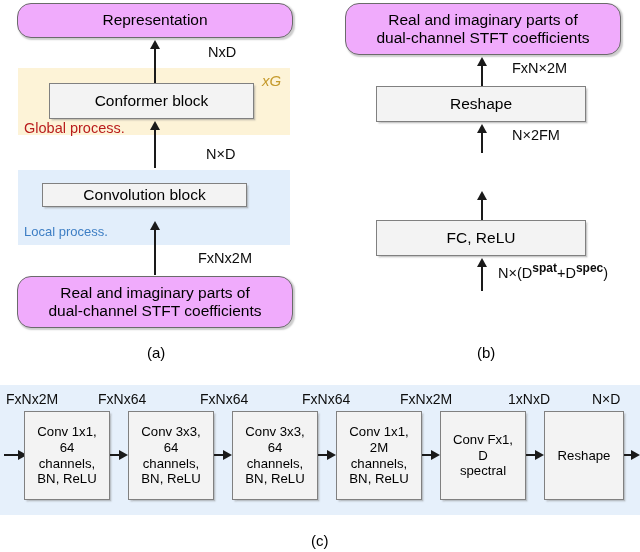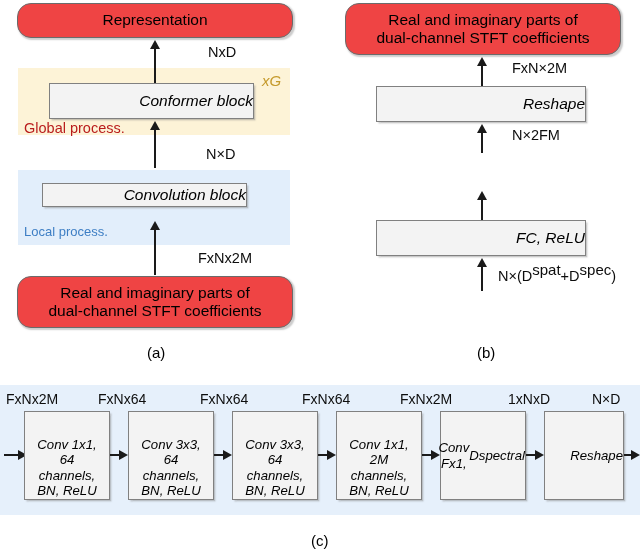--- a/index.html
+++ b/index.html
@@ -30,42 +30,41 @@
   .band-global { background: #fdf3d7; }
   .band-local  { background: #e2eefb; }
   .band-conv   { background: #e6f0fb; }
 
   
   .rbox {
     position: absolute;
     box-sizing: border-box;
     border: 1.4px solid #6b6b6b;
     border-radius: 14px;
-    background: #ef4444;
+    background: #f0abfc;
     display: flex;
     align-items: center;
     justify-content: center;
     text-align: center;
     line-height: 1.18;
     box-shadow: 1.5px 1.5px 1.5px rgba(120,120,120,0.38);
   }
 
   
   .pbox {
     position: absolute;
     box-sizing: border-box;
     border: 1.3px solid #808080;
     background: #f3f3f3;
     display: flex;
     align-items: center;
-    justify-content: flex-end;
+    justify-content: center;
     text-align: center;
     line-height: 1.18;
     box-shadow: 1.6px 1.6px 1.6px rgba(120,120,120,0.40);
-    font-style: italic;
   }
   .arrow-line-v {
     position: absolute;
     width: 1.6px;
     background: #1a1a1a;
   }
   .arrow-head-up {
     position: absolute;
     width: 0; height: 0;
     border-left: 5.5px solid transparent;
@@ -85,21 +84,21 @@
     border-left: 9px solid #1a1a1a;
   }
 
   
   .dim {
     position: absolute;
     font-size: 14.5px;
     color: #0d0d0d;
     white-space: nowrap;
   }
-  .dim sup { font-size: 15px; vertical-align: super; }
+  .dim sup { font-size: 12px; vertical-align: super; font-weight: bold; }
 
   .tag-global {
     position: absolute;
     font-size: 14.5px;
     color: #b91c1c;
     white-space: nowrap;
   }
   .tag-local {
     position: absolute;
     font-size: 13px;
@@ -244,21 +243,21 @@
 
   <div class="pbox t13" style="left:336px; top:411px; width:86px; height:89px; flex-direction:column;">
     <span>Conv 1x1,</span>
     <span>2M</span>
     <span>channels,</span>
     <span>BN, ReLU</span>
   </div>
   <div class="arrow-line-h" style="left:422px; top:454px; width:12px;"></div>
   <div class="arrow-head-right" style="left:431px; top:449.5px;"></div>
 
-  <div class="pbox t13" style="left:440px; top:411px; width:86px; height:89px; flex-direction:row;">
+  <div class="pbox t13" style="left:440px; top:411px; width:86px; height:89px; flex-direction:column;">
     <span>Conv Fx1,</span>
     <span>D</span>
     <span>spectral</span>
   </div>
   <div class="arrow-line-h" style="left:526px; top:454px; width:12px;"></div>
   <div class="arrow-head-right" style="left:535px; top:449.5px;"></div>
 
   <div class="pbox t13" style="left:544px; top:411px; width:80px; height:89px;">
     <span>Reshape</span>
   </div>

